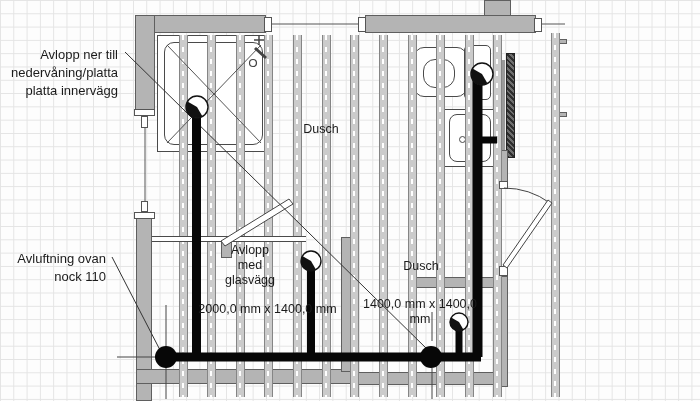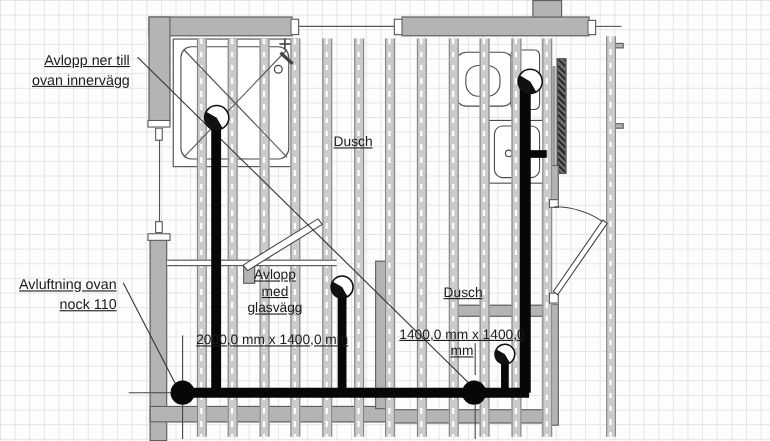--- a/index.html
+++ b/index.html
@@ -14,21 +14,21 @@
   }
   .wall{position:absolute;background:#b4b4b4;border:1px solid #5f5f5f;box-sizing:border-box;z-index:20;}
   .stud{position:absolute;width:9px;background:#cbcbcb;border-left:1px solid #858585;border-right:1px solid #858585;box-sizing:border-box;z-index:22;}
   .stud::after{content:"";position:absolute;left:2px;top:0;bottom:0;width:2px;
     background:repeating-linear-gradient(to bottom,#ffffff 0 5px,#cbcbcb 5px 12px);}
   .cap{position:absolute;background:#fff;border:1px solid #555;box-sizing:border-box;z-index:26;}
   .fixture{position:absolute;border:1px solid #4a4a4a;background:#fff;box-sizing:border-box;z-index:10;}
   .thinwall{position:absolute;background:#fff;border-top:1px solid #4a4a4a;border-bottom:1px solid #4a4a4a;box-sizing:border-box;z-index:24;}
   .radiator{position:absolute;background:repeating-linear-gradient(45deg,#2e2e2e 0 2px,#6e6e6e 2px 4px);border:1px solid #222;box-sizing:border-box;z-index:12;}
   svg.overlay{position:absolute;left:0;top:0;z-index:40;}
-  .txt{position:absolute;z-index:50;line-height:15px;font-size:12.5px;text-decoration:underline;}
+  .txt{position:absolute;z-index:50;line-height:15px;font-size:12.5px;}
   .ann{font-size:13px;line-height:18px;text-align:right;}
   .ctr{text-align:center;}
 </style>
 </head>
 <body>
 
 <div id="plan">
 
   <div class="wall" style="left:135px;top:15px;width:131px;height:18px;"></div>
   <div class="wall" style="left:365px;top:15px;width:171px;height:18px;"></div>
@@ -132,39 +132,40 @@
       <path d="M311,261 L316,269.7 A10,10 0 0 1 302.3,256 Z" fill="#111"></path>
     </g>
     <g>
       <circle cx="459" cy="322" r="9" fill="#fff" stroke="#111" stroke-width="1.4"></circle>
       <path d="M459,322 L463.5,329.8 A9,9 0 0 1 451.2,317.5 Z" fill="#111"></path>
     </g>
   </svg>
 
   <div class="txt ann" style="left:2px;top:46px;width:116px;">
     <div>Avlopp ner till</div>
-    <div>ovan innervägg</div>
+    <div>nedervåning/platta</div>
+    <div>platta innervägg</div>
   </div>
 
   <div class="txt ann" style="left:2px;top:250px;width:104px;">
     <div>Avluftning ovan</div>
     <div>nock 110</div>
   </div>
 
   <div class="txt ctr" style="left:251px;top:122px;width:140px;">
     <div>Dusch</div>
   </div>
 
   <div class="txt ctr" style="left:210px;top:243px;width:80px;">
     <div>Avlopp</div>
     <div>med</div>
     <div>glasvägg</div>
   </div>
 
-  <div class="txt ctr" style="left:172px;top:302px;width:151px;">2000,0 mm x 1400,0 mm</div>
+  <div class="txt ctr" style="left:192px;top:302px;width:151px;">2000,0 mm x 1400,0 mm</div>
 
   <div class="txt ctr" style="left:396px;top:259px;width:50px;">Dusch</div>
 
   <div class="txt ctr" style="left:360px;top:297px;width:120px;">
     <div>1400,0 mm x 1400,0</div>
     <div>mm</div>
   </div>
 
 <div class="stud" style="left: 179px; top: 35px; height: 362px;"></div>
     <div class="stud" style="left: 207px; top: 35px; height: 362px;"></div>

